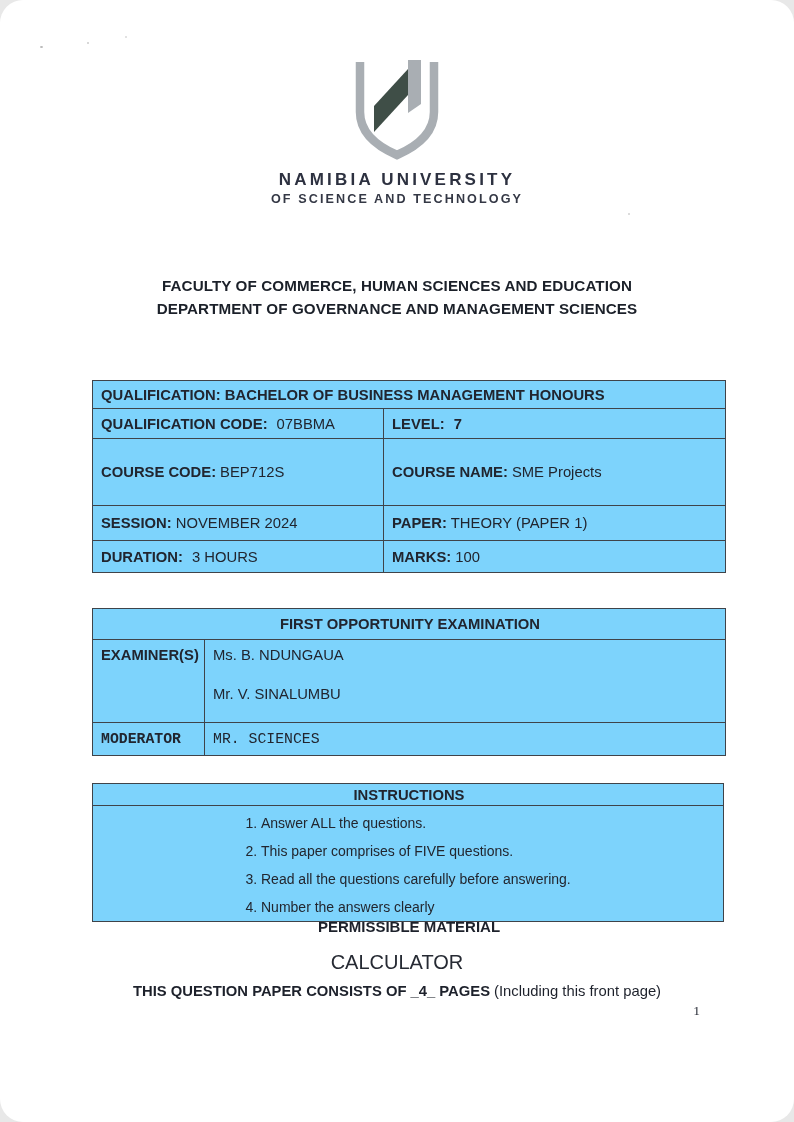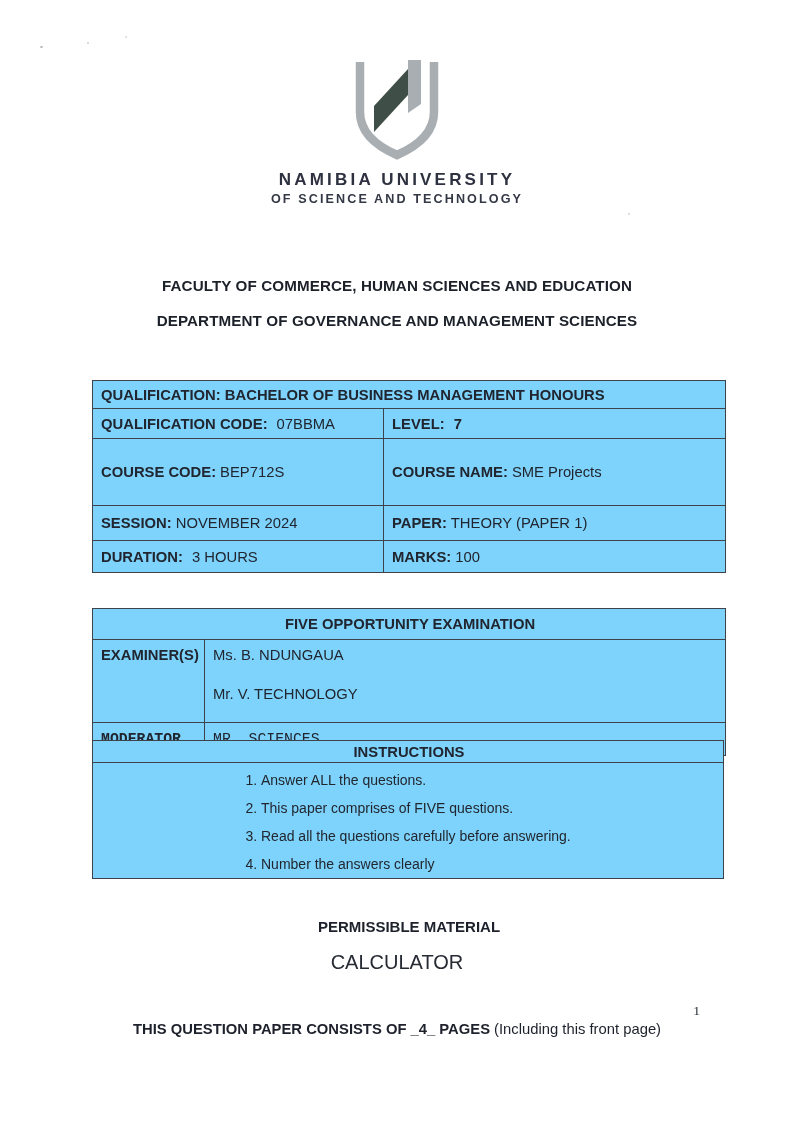--- a/index.html
+++ b/index.html
@@ -4,20 +4,21 @@
 <style>
   html,body { margin:0; padding:0; background:#e8e8e8; }
   .page {
     position:relative;
     width:794px; height:1122px;
     margin:0 auto;
     background:#ffffff;
     font-family:"Liberation Sans", sans-serif;
     color:#262a33;
     overflow:hidden;
+    border-radius:23px;
   }
   .abs { position:absolute; }
   .centered { left:0; right:0; text-align:center; }
 
   
   .speck { position:absolute; border-radius:50%; }
 
   
   .logo-wrap { position:absolute; left:351px; top:54px; width:92px; height:106px; }
   .wordmark1 {
@@ -26,21 +27,21 @@
   }
   .wordmark2 {
     top:192px; font-size:12.6px; font-weight:700; letter-spacing:2.1px;
     color:#343845;
   }
 
   .heading {
     font-size:15.2px; font-weight:700; color:#1b2029; letter-spacing:0.1px;
   }
   .faculty { top:277px; }
-  .department { top:312px; }
+  .department { top:300px; }
 
   table { position:absolute; border-collapse:collapse; table-layout:fixed; background:#7dd3fc; }
   td {
     border:1.6px solid #3f4349;
     padding:0 6px 0 8px;
     font-size:14.8px;
     vertical-align:middle;
     color:#21252f;
   }
   td b, .bold { font-weight:700; }
@@ -59,29 +60,29 @@
   .exam-table { left:92px; top:608px; width:634px; }
   .exam-table col.c1 { width:112px; }
   .exam-table .hdr td { height:30px; text-align:center; font-weight:700; }
   .exam-table .examiners td { height:75px; vertical-align:top; }
   .exam-table .examiners .lbl { padding-top:7px; font-weight:700; }
   .exam-line1 { margin-top:7px; }
   .exam-line2 { margin-top:23px; }
   .exam-table .moderator td { height:32px;font-family:Liberation Mono, monospace; }
   .exam-table .moderator .lbl { font-weight:700; }
 
-  .instr-table { left:92px; top:740px; width:632px; }
+  .instr-table { left:92px; top:783px; width:632px; }
   .instr-table .hdr td { height:21px; text-align:center; font-weight:700; }
   .instr-table .body td { height:96px; vertical-align:top; }
   .instr-table ol { margin:3px 0 0 0; padding-left:160px; }
   .instr-table li { line-height:28px; font-size:14px; color:#22262f; }
 
   .perm { top:918px; font-size:15px; font-weight:700; color:#1d212b;padding-left:24px; }
   .calc { top:951px; font-size:20px; color:#262a33; }
-  .pages-line { top:1021px; font-size:14.8px; color:#1d212b; }
+  .pages-line { top:983px; font-size:14.8px; color:#1d212b; }
   .pages-line .note { font-weight:400; margin-left:4px; }
   .pages-line .strong { font-weight:700; }
 
   .page-number {
     right:94px; top:1003px;
     font-family:"Liberation Serif", serif;
     font-size:13.5px; color:#2a2e38;
   }
 </style>
 </head>
@@ -136,27 +137,27 @@
   </tbody>
     </table>
 
   <table class="exam-table">
     <colgroup>
         <col class="c1">
         <col>
       </colgroup>
     <tbody>
         <tr class="hdr">
-      <td colspan="2">FIVE OPPORTUNITY EXAMINATION</td>
+      <td colspan="2">FIRST OPPORTUNITY EXAMINATION</td>
     </tr>
     <tr class="examiners">
       <td class="lbl">EXAMINER(S)</td>
       <td>
         <div class="exam-line1">Ms. B. NDUNGAUA</div>
-        <div class="exam-line2">Mr. V. TECHNOLOGY</div>
+        <div class="exam-line2">Mr. V. SINALUMBU</div>
       </td>
     </tr>
     <tr class="moderator">
       <td class="lbl">MODERATOR</td>
       <td>MR. SCIENCES</td>
     </tr>
   </tbody>
     </table>
 
   <table class="instr-table">

